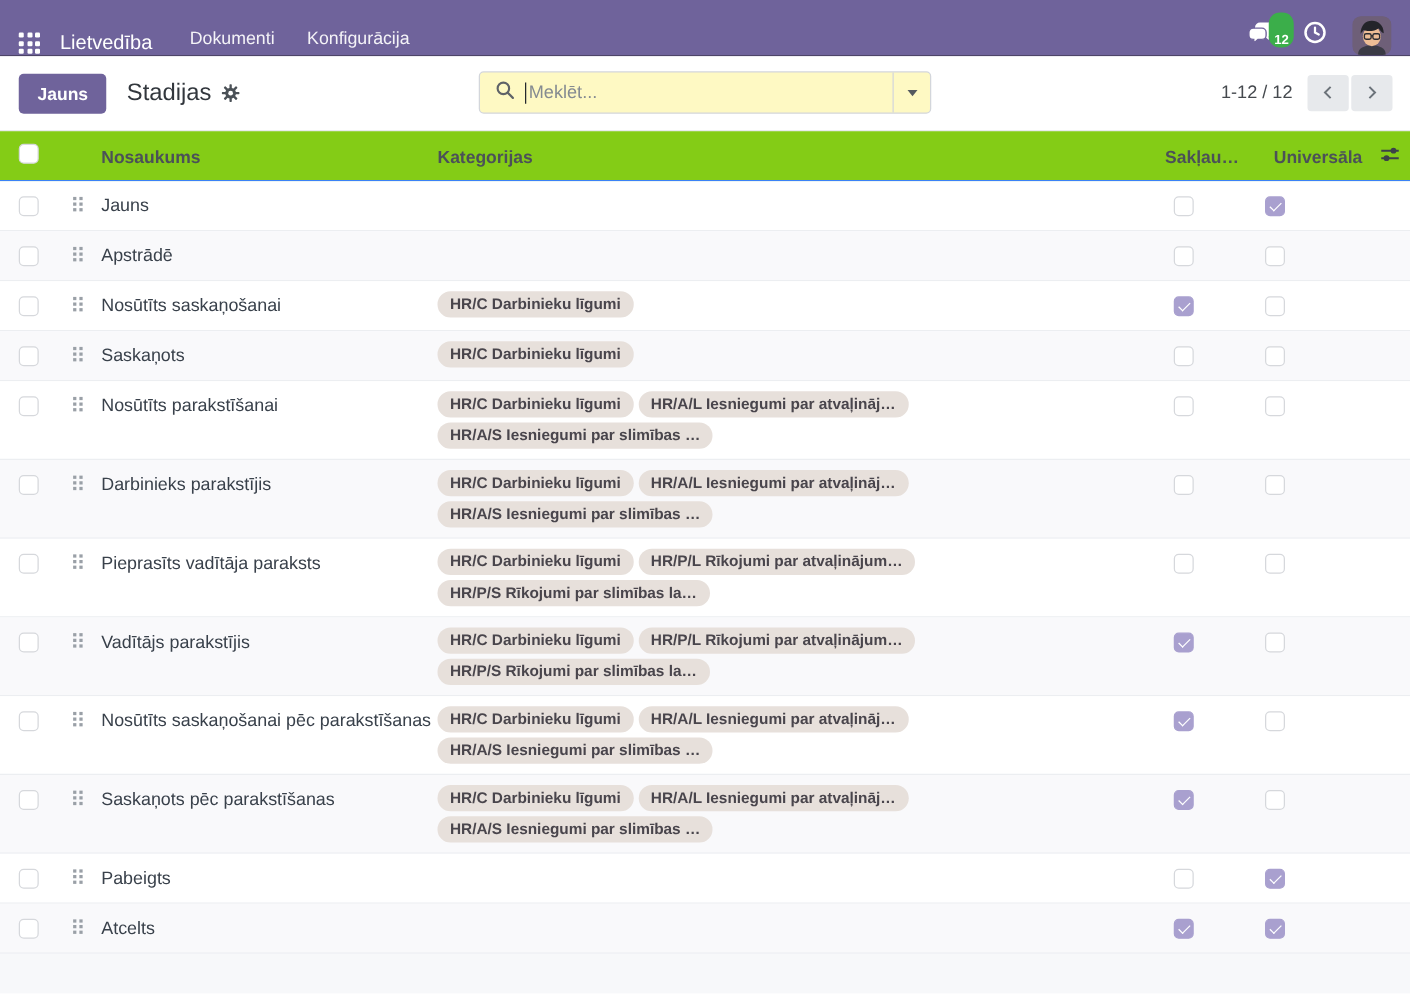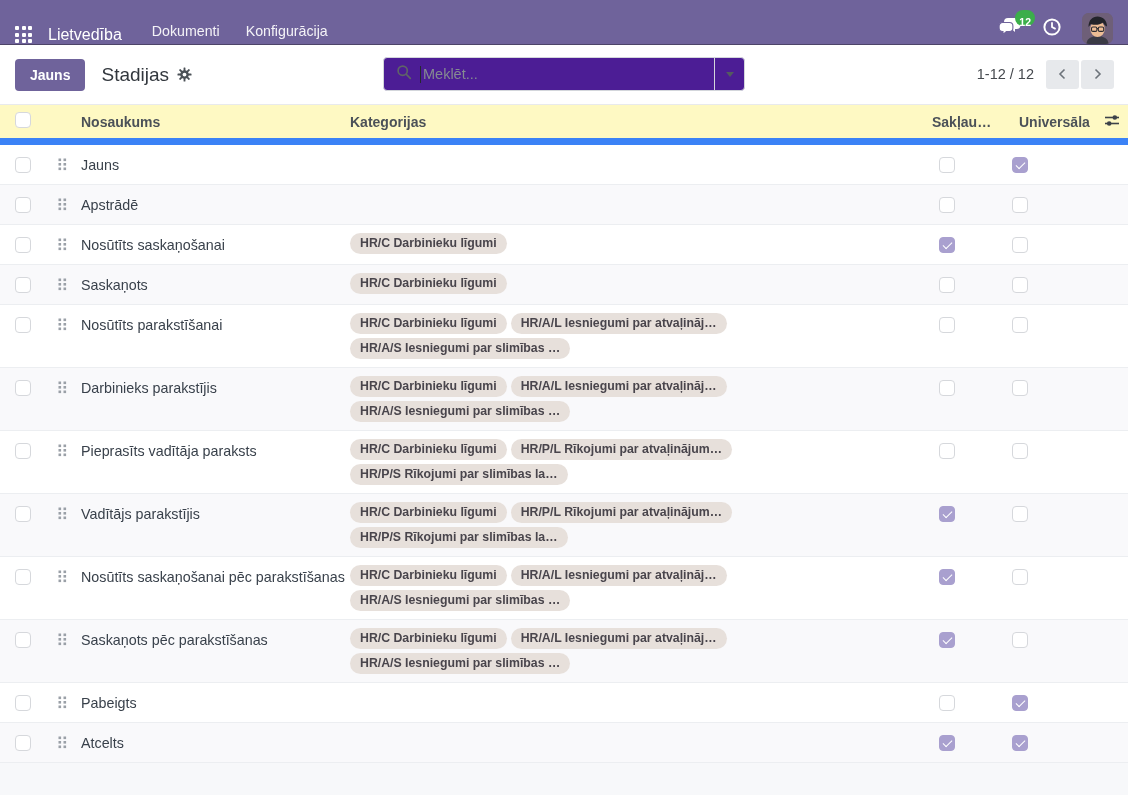--- a/index.html
+++ b/index.html
@@ -9,44 +9,44 @@
 
   
   .topbar { height:45px; flex:0 0 45px; background:#6f639b; display:flex; align-items:flex-end; padding:0 15px; border-bottom:1px solid #4d4468; }
   .apps-grid { width:18px; height:18px; display:grid; grid-template-columns:repeat(3,4px); grid-template-rows:repeat(3,4px); gap:2.5px; margin-right:15px; cursor:pointer; }
   .apps-grid i { background:#fff; border-radius:1px; }
   .app-name { color:#fff; font-size:16px; font-weight:500; margin-right:20px; cursor:pointer; }
   .top-menu { display:flex; align-items:center; gap:6px; }
   .top-menu .menu-item { color:rgba(255,255,255,.92); font-size:14.2px; padding:5px 10px; border-radius:3px; cursor:pointer; }
   .topbar-right { margin-left:auto; display:flex; align-items:center; gap:20px; }
   .icon-btn { position:relative; display:flex; align-items:center; cursor:pointer; }
-  .badge { position:absolute; top:-7px; right:-13px; background:#3bae4a; color:#fff; font-size:10.5px; font-weight:700; min-width:17px; height:16px; line-height:16px; text-align:center; border-radius:9px; padding:4px 4px; }
+  .badge { position:absolute; top:-7px; right:-13px; background:#3bae4a; color:#fff; font-size:10.5px; font-weight:700; min-width:17px; height:16px; line-height:16px; text-align:center; border-radius:9px; padding:14px 4px; }
   .avatar { width:31px; height:31px; border-radius:7px; overflow:hidden; background:#6e5f78; cursor:pointer; }
 
   
   .control-panel { height:59px; flex:0 0 59px; background:#fff; position:relative; display:flex; align-items:center; padding:0 15px; }
   .btn-primary { background:#6f639b; color:#fff; border:none; font-family:inherit; font-size:14px; font-weight:600; padding:8px 15px; border-radius:4px; cursor:pointer; }
   .view-title { font-size:19px; color:#32373d; margin-left:16px; }
   .title-gear { margin-left:8px; display:flex; align-items:center; cursor:pointer; }
 
-  .searchbox { position:absolute; left:383px; top:12px; width:362px; height:34px; border:1px solid #d3d6db; border-radius:4px; display:flex; align-items:flex-end; background:#4c1d95; }
+  .searchbox { position:absolute; left:383px; top:12px; width:362px; height:34px; border:1px solid #d3d6db; border-radius:4px; display:flex; align-items:flex-end; background:#fef9c3; }
   .searchbox .sb-main { flex:1; display:flex; align-items:center; padding-left:12px; height:100%; cursor:text; }
   .sb-caret { width:1px; height:17px; background:#24292e; margin:0 2px 0 8px; }
   .sb-placeholder { color:#858b91; font-size:14.5px; }
   .sb-toggle { width:30px; height:100%; border-left:1px solid #d3d6db; display:flex; align-items:center; justify-content:center; cursor:pointer; }
   .caret-down { width:0; height:0; border-left:4.5px solid transparent; border-right:4.5px solid transparent; border-top:5px solid #545a60; }
 
   .pager { position:absolute; right:14px; top:12px; height:34px; display:flex; align-items:center; }
   .pager-value { font-size:14.5px; color:#45494e; margin-right:12px; }
   .pager-btn { width:33px; height:29px; background:#e7e9ec; border:none; border-radius:3px; display:flex; align-items:center; justify-content:center; cursor:pointer; }
   .pager-btn + .pager-btn { margin-left:2px; }
 
   
   .list { flex:1; display:flex; flex-direction:column; overflow:hidden; }
-  .list-header { display:flex; align-items:center; height:41px; flex:0 0 41px; border-top:1px solid #e8eaed; border-bottom:7px solid #3b82f6; font-weight:700; font-size:14px; color:#4b5158; background:#fef9c3; }
+  .list-header { display:flex; align-items:center; height:41px; flex:0 0 41px; border-top:1px solid #e8eaed; border-bottom:1px solid #3b82f6; font-weight:700; font-size:14px; color:#4b5158; background:#84cc16; }
   .cell-select { width:48px; flex:0 0 48px; }
   .cell-handle { width:30px; flex:0 0 30px; }
   .cell-name  { width:272px; flex:0 0 272px; padding-left:3px; }
   .cell-tags  { flex:1 1 auto; min-width:0; }
   .cell-sak   { width:70px; flex:0 0 70px; padding-left:2px; white-space:nowrap; overflow:hidden; text-overflow:ellipsis; }
   .cell-uni   { width:84px; flex:0 0 84px; padding-left:19px; white-space:nowrap; }
   .cell-gearcol { width:44px; flex:0 0 44px; display:flex; }
   .cell-gearcol svg { margin-left:20px; }
 
   .checkbox { display:inline-block; width:16px; height:16px; border:1px solid #d6d8dc; border-radius:4px; background:#fff; position:relative; cursor:pointer; }

